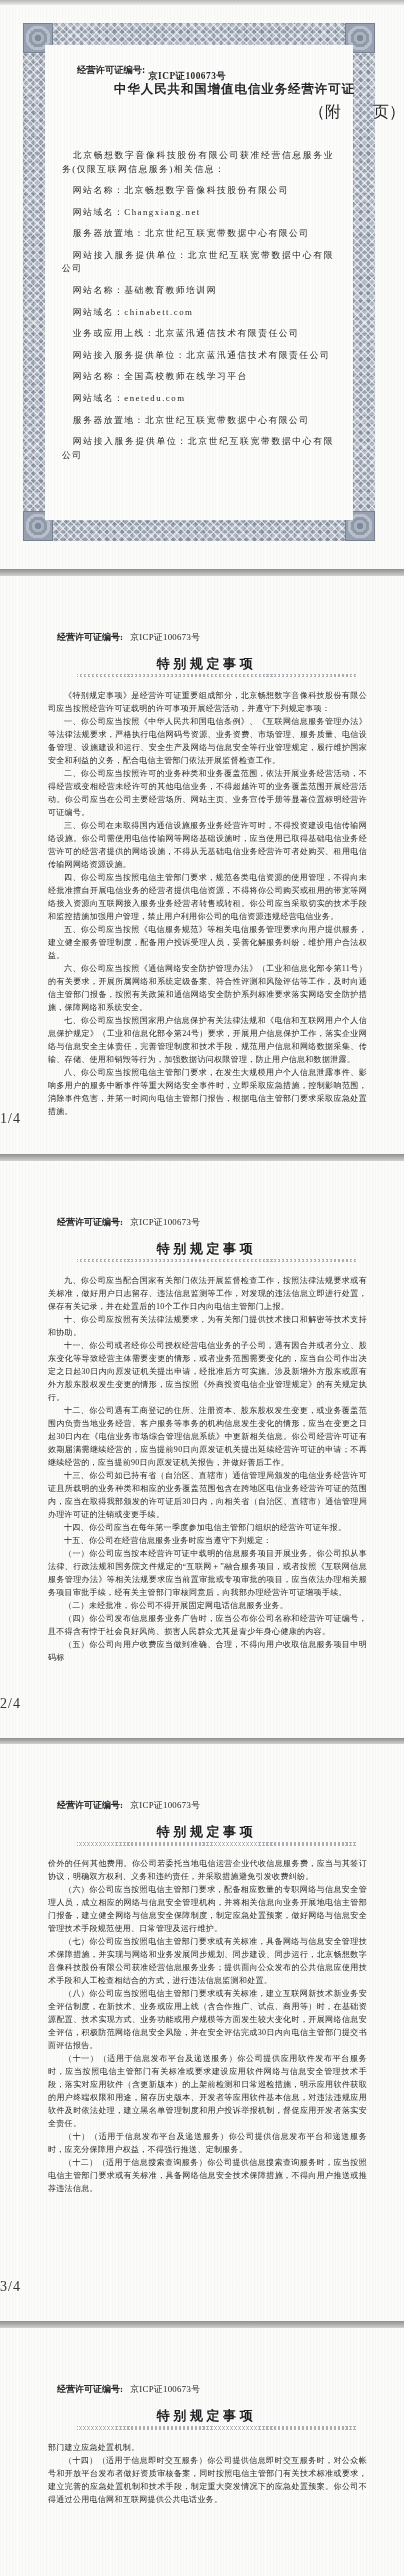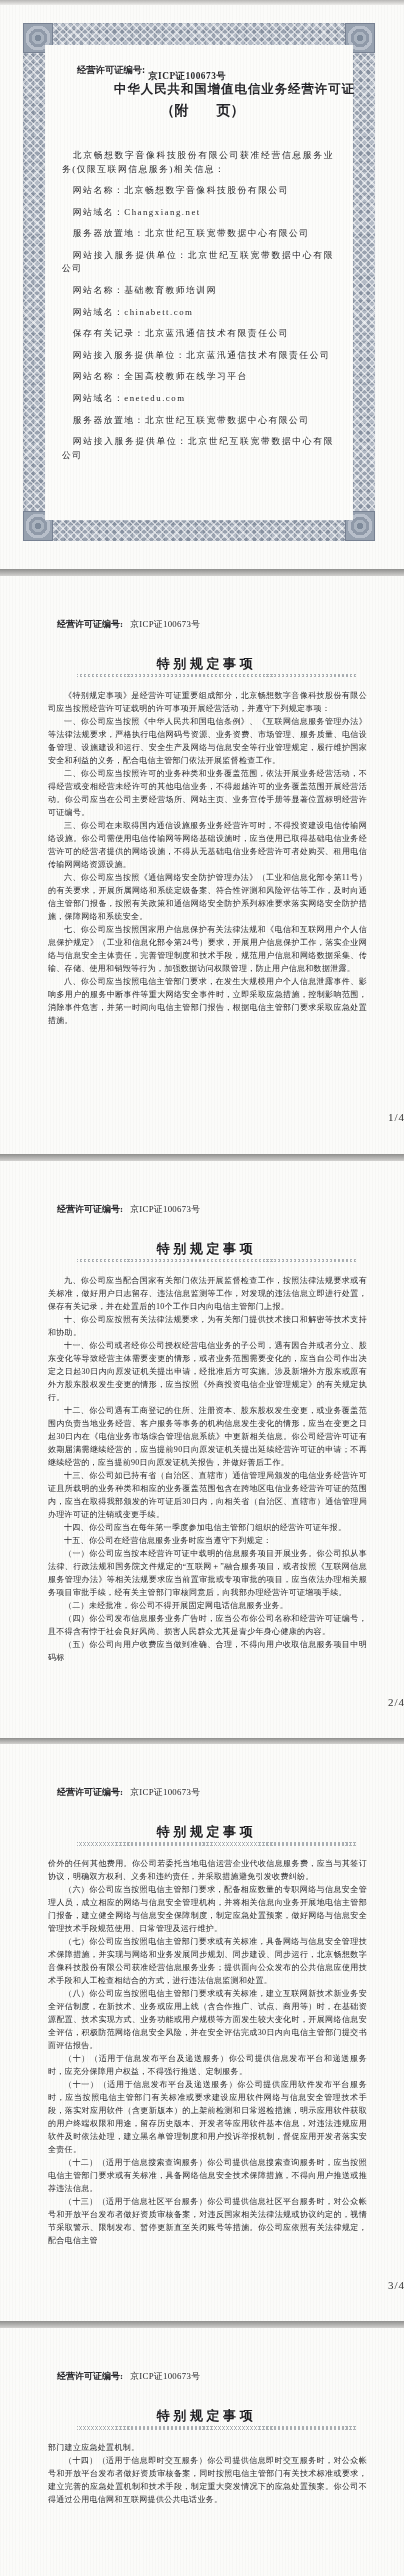--- a/index.html
+++ b/index.html
@@ -35,38 +35,38 @@
   .corner{
     position:absolute;width:30px;height:30px;
     background:radial-gradient(circle at 50% 50%, #76markdown0 0, #76markdown 0);
     background:radial-gradient(circle at 50% 50%, #7e8a9a 0 3.1px, #aab3bf 3.1px 6.2px, #8f99a8 6.2px 9.3px, #b8bfca 9.3px 12.4px, #97a1af 12.4px);
     box-shadow:inset 0 0 0 1px rgba(80,92,110,.45);
   }
   .corner.tl{left:0;top:0}.corner.tr{right:0;top:0}.corner.bl{left:0;bottom:0}.corner.br{right:0;bottom:0}
   .cert-head{position:absolute;top:59px;left:77px;font-size:9.3px;font-weight:bold;z-index:2;}
   .cert-lic-value{font-weight:600;position:relative;top:5.7px;margin-left:3.1px;letter-spacing:0.5px;}
   .cert-title{position:absolute;top:76px;left:0;width:100%;margin:0;text-align:center;font-size:12.4px;font-weight:bold;letter-spacing:1px;z-index:2;padding-left:32px;}
-  .cert-sub{position:absolute;top:97px;left:0;width:100%;margin:0;text-align:center;font-size:14px;font-weight:bold;z-index:2;}
+  .cert-sub{position:absolute;top:97px;left:0;width:100%;margin:0;text-align:right;font-size:16px;font-weight:normal;z-index:2;}
   .cert-body{position:absolute;top:144px;left:62px;width:272px;font-size:8.8px;line-height:13.4px;letter-spacing:1.5px;z-index:2;text-align:justify;}
   .cert-body p{margin:0 0 8.2px 0;text-indent:10.8px;}
   
-  .prov-head{position:absolute;top:42px;left:57px;font-size:8.8px;}
+  .prov-head{position:absolute;top:55px;left:57px;font-size:8.8px;}
   .prov-lic-label{font-weight:bold;font-size:9px;}
   .prov-lic-value{margin-left:7.2px;letter-spacing:0.3px;}
   .prov-title{position:absolute;top:75px;left:0;width:100%;margin:4px;text-align:center;font-size:13px;font-weight:bold;letter-spacing:3.6px;color:#1c1c20;}
   .zz{
     position:absolute;top:98px;left:77px;right:49px;height:3.6px;opacity:.75;
     background:
       repeating-linear-gradient(115deg,#8f969c 0 1px,transparent 1px 3.6px),
       repeating-linear-gradient(65deg,#8f969c 0 1px,transparent 1px 3.6px);
   }
   .prov-body{position:absolute;top:113px;left:48px;width:319px;font-size:8px;line-height:13px;letter-spacing:0.3px;text-align:justify;}
   .prov-body p{margin:0;text-indent:16px;}
   .prov-body p.cont{text-indent:0;}
-  .page-num{position:absolute;top:535px;left:0;width:100%;text-align:right;font-size:11px;letter-spacing:1px;color:#333;}
+  .page-num{position:absolute;top:535px;left:0;width:100%;text-align:left;font-size:14px;letter-spacing:1px;color:#333;}
 </style>
 </head>
 <body>
 
 <div>
 
   <div class="gap-top"></div>
 
   <div class="page" style="height:564px">
     <div class="cert-frame">
@@ -82,21 +82,21 @@
     <h1 class="cert-title">中华人民共和国增值电信业务经营许可证</h1>
     <h2 class="cert-sub">（附　　页）</h2>
     <div class="cert-body">
       <p>北京畅想数字音像科技股份有限公司获准经营信息服务业务(仅限互联网信息服务)相关信息：</p>
       <p>网站名称：北京畅想数字音像科技股份有限公司</p>
       <p>网站域名：Changxiang.net</p>
       <p>服务器放置地：北京世纪互联宽带数据中心有限公司</p>
       <p>网站接入服务提供单位：北京世纪互联宽带数据中心有限公司</p>
       <p>网站名称：基础教育教师培训网</p>
       <p>网站域名：chinabett.com</p>
-      <p>保存有关记录：北京蓝汛通信技术有限责任公司</p>
+      <p>业务或应用上线：北京蓝汛通信技术有限责任公司</p>
       <p>网站接入服务提供单位：北京蓝汛通信技术有限责任公司</p>
       <p>网站名称：全国高校教师在线学习平台</p>
       <p>网站域名：enetedu.com</p>
       <p>服务器放置地：北京世纪互联宽带数据中心有限公司</p>
       <p>网站接入服务提供单位：北京世纪互联宽带数据中心有限公司</p>
     </div>
   </div>
 
   <div class="gap"></div>
 
@@ -104,20 +104,22 @@
     <div class="prov-head">
       <span class="prov-lic-label">经营许可证编号:</span><span class="prov-lic-value">京ICP证100673号</span>
     </div>
     <h2 class="prov-title">特别规定事项</h2>
     <div class="zz"></div>
     <div class="prov-body">
       <p>《特别规定事项》是经营许可证重要组成部分，北京畅想数字音像科技股份有限公司应当按照经营许可证载明的许可事项开展经营活动，并遵守下列规定事项：</p>
       <p>一、你公司应当按照《中华人民共和国电信条例》、《互联网信息服务管理办法》等法律法规要求，严格执行电信网码号资源、业务资费、市场管理、服务质量、电信设备管理、设施建设和运行、安全生产及网络与信息安全等行业管理规定，履行维护国家安全和利益的义务，配合电信主管部门依法开展监督检查工作。</p>
       <p>二、你公司应当按照许可的业务种类和业务覆盖范围，依法开展业务经营活动，不得经营或变相经营未经许可的其他电信业务，不得超越许可的业务覆盖范围开展经营活动。你公司应当在公司主要经营场所、网站主页、业务宣传手册等显著位置标明经营许可证编号。</p>
       <p>三、你公司在未取得国内通信设施服务业务经营许可时，不得投资建设电信传输网络设施。你公司需使用电信传输网等网络基础设施时，应当使用已取得基础电信业务经营许可的经营者提供的网络设施，不得从无基础电信业务经营许可者处购买、租用电信传输网网络资源设施。</p>
+      <p>四、你公司应当按照电信主管部门要求，规范各类电信资源的使用管理，不得向未经批准擅自开展电信业务的经营者提供电信资源，不得将你公司购买或租用的带宽等网络接入资源向互联网接入服务业务经营者转售或转租。你公司应当采取切实的技术手段和监控措施加强用户管理，禁止用户利用你公司的电信资源违规经营电信业务。</p>
+      <p>五、你公司应当按照《电信服务规范》等相关电信服务管理要求向用户提供服务，建立健全服务管理制度，配备用户投诉受理人员，妥善化解服务纠纷，维护用户合法权益。</p>
       <p>六、你公司应当按照《通信网络安全防护管理办法》（工业和信息化部令第11号）的有关要求，开展所属网络和系统定级备案、符合性评测和风险评估等工作，及时向通信主管部门报备，按照有关政策和通信网络安全防护系列标准要求落实网络安全防护措施，保障网络和系统安全。</p>
       <p>七、你公司应当按照国家用户信息保护有关法律法规和《电信和互联网用户个人信息保护规定》（工业和信息化部令第24号）要求，开展用户信息保护工作，落实企业网络与信息安全主体责任，完善管理制度和技术手段，规范用户信息和网络数据采集、传输、存储、使用和销毁等行为，加强数据访问权限管理，防止用户信息和数据泄露。</p>
       <p>八、你公司应当按照电信主管部门要求，在发生大规模用户个人信息泄露事件、影响多用户的服务中断事件等重大网络安全事件时，立即采取应急措施，控制影响范围，消除事件危害，并第一时间向电信主管部门报告，根据电信主管部门要求采取应急处置措施。</p>
     </div>
     <div class="page-num">1/4</div>
   </div>
 
   <div class="gap"></div>
 
   <div class="page" style="height:577px">
@@ -148,24 +150,23 @@
     <div class="prov-head">
       <span class="prov-lic-label">经营许可证编号:</span><span class="prov-lic-value">京ICP证100673号</span>
     </div>
     <h2 class="prov-title">特别规定事项</h2>
     <div class="zz"></div>
     <div class="prov-body">
       <p class="cont">价外的任何其他费用。你公司若委托当地电信运营企业代收信息服务费，应当与其签订协议，明确双方权利、义务和违约责任，并采取措施避免引发收费纠纷。</p>
       <p>（六）你公司应当按照电信主管部门要求，配备相应数量的专职网络与信息安全管理人员，成立相应的网络与信息安全管理机构，并将相关信息向业务开展地电信主管部门报备，建立健全网络与信息安全保障制度，制定应急处置预案，做好网络与信息安全管理技术手段规范使用、日常管理及运行维护。</p>
       <p>（七）你公司应当按照电信主管部门要求或有关标准，具备网络与信息安全管理技术保障措施，并实现与网络和业务发展同步规划、同步建设、同步运行，北京畅想数字音像科技股份有限公司获准经营信息服务业务；提供面向公众发布的公共信息应使用技术手段和人工检查相结合的方式，进行违法信息监测和处置。</p>
       <p>（八）你公司应当按照电信主管部门要求或有关标准，建立互联网新技术新业务安全评估制度，在新技术、业务或应用上线（含合作推广、试点、商用等）时，在基础资源配置、技术实现方式、业务功能或用户规模等方面发生较大变化时，开展网络信息安全评估，积极防范网络信息安全风险，并在安全评估完成30日内向电信主管部门提交书面评估报告。</p>
+      <p>（十一）（适用于信息发布平台及递送服务）你公司提供应用软件发布平台服务时，应当按照电信主管部门有关标准或要求建设应用软件网络与信息安全管理技术手段，落实对应用软件（含更新版本）的上架前检测和日常巡检措施，明示应用软件获取的用户终端权限和用途，留存历史版本、开发者等应用软件基本信息，对违法违规应用软件及时依法处理，建立黑名单管理制度和用户投诉举报机制，督促应用开发者落实安全责任。</p>
       <p>（十）（适用于信息发布平台及递送服务）你公司提供信息发布平台和递送服务时，应充分保障用户权益，不得强行推送、定制服务。</p>
-      <p>（十一）（适用于信息发布平台及递送服务）你公司提供应用软件发布平台服务时，应当按照电信主管部门有关标准或要求建设应用软件网络与信息安全管理技术手段，落实对应用软件（含更新版本）的上架前检测和日常巡检措施，明示应用软件获取的用户终端权限和用途，留存历史版本、开发者等应用软件基本信息，对违法违规应用软件及时依法处理，建立黑名单管理制度和用户投诉举报机制，督促应用开发者落实安全责任。</p>
       <p>（十二）（适用于信息搜索查询服务）你公司提供信息搜索查询服务时，应当按照电信主管部门要求或有关标准，具备网络信息安全技术保障措施，不得向用户推送或推荐违法信息。</p>
-      <p>（十三）（适用于信息社区平台服务）你公司提供信息社区平台服务时，对公众帐号和开放平台发布者做好资质审核备案，对违反国家相关法律法规或协议约定的，视情节采取警示、限制发布、暂停更新直至关闭账号等措施。你公司应依照有关法律规定，配合电信主管</p>
     </div>
     <div class="page-num">3/4</div>
   </div>
 
   <div class="gap"></div>
 
   <div class="page" style="height:546px">
     <div class="prov-head">
       <span class="prov-lic-label">经营许可证编号:</span><span class="prov-lic-value">京ICP证100673号</span>
     </div>

